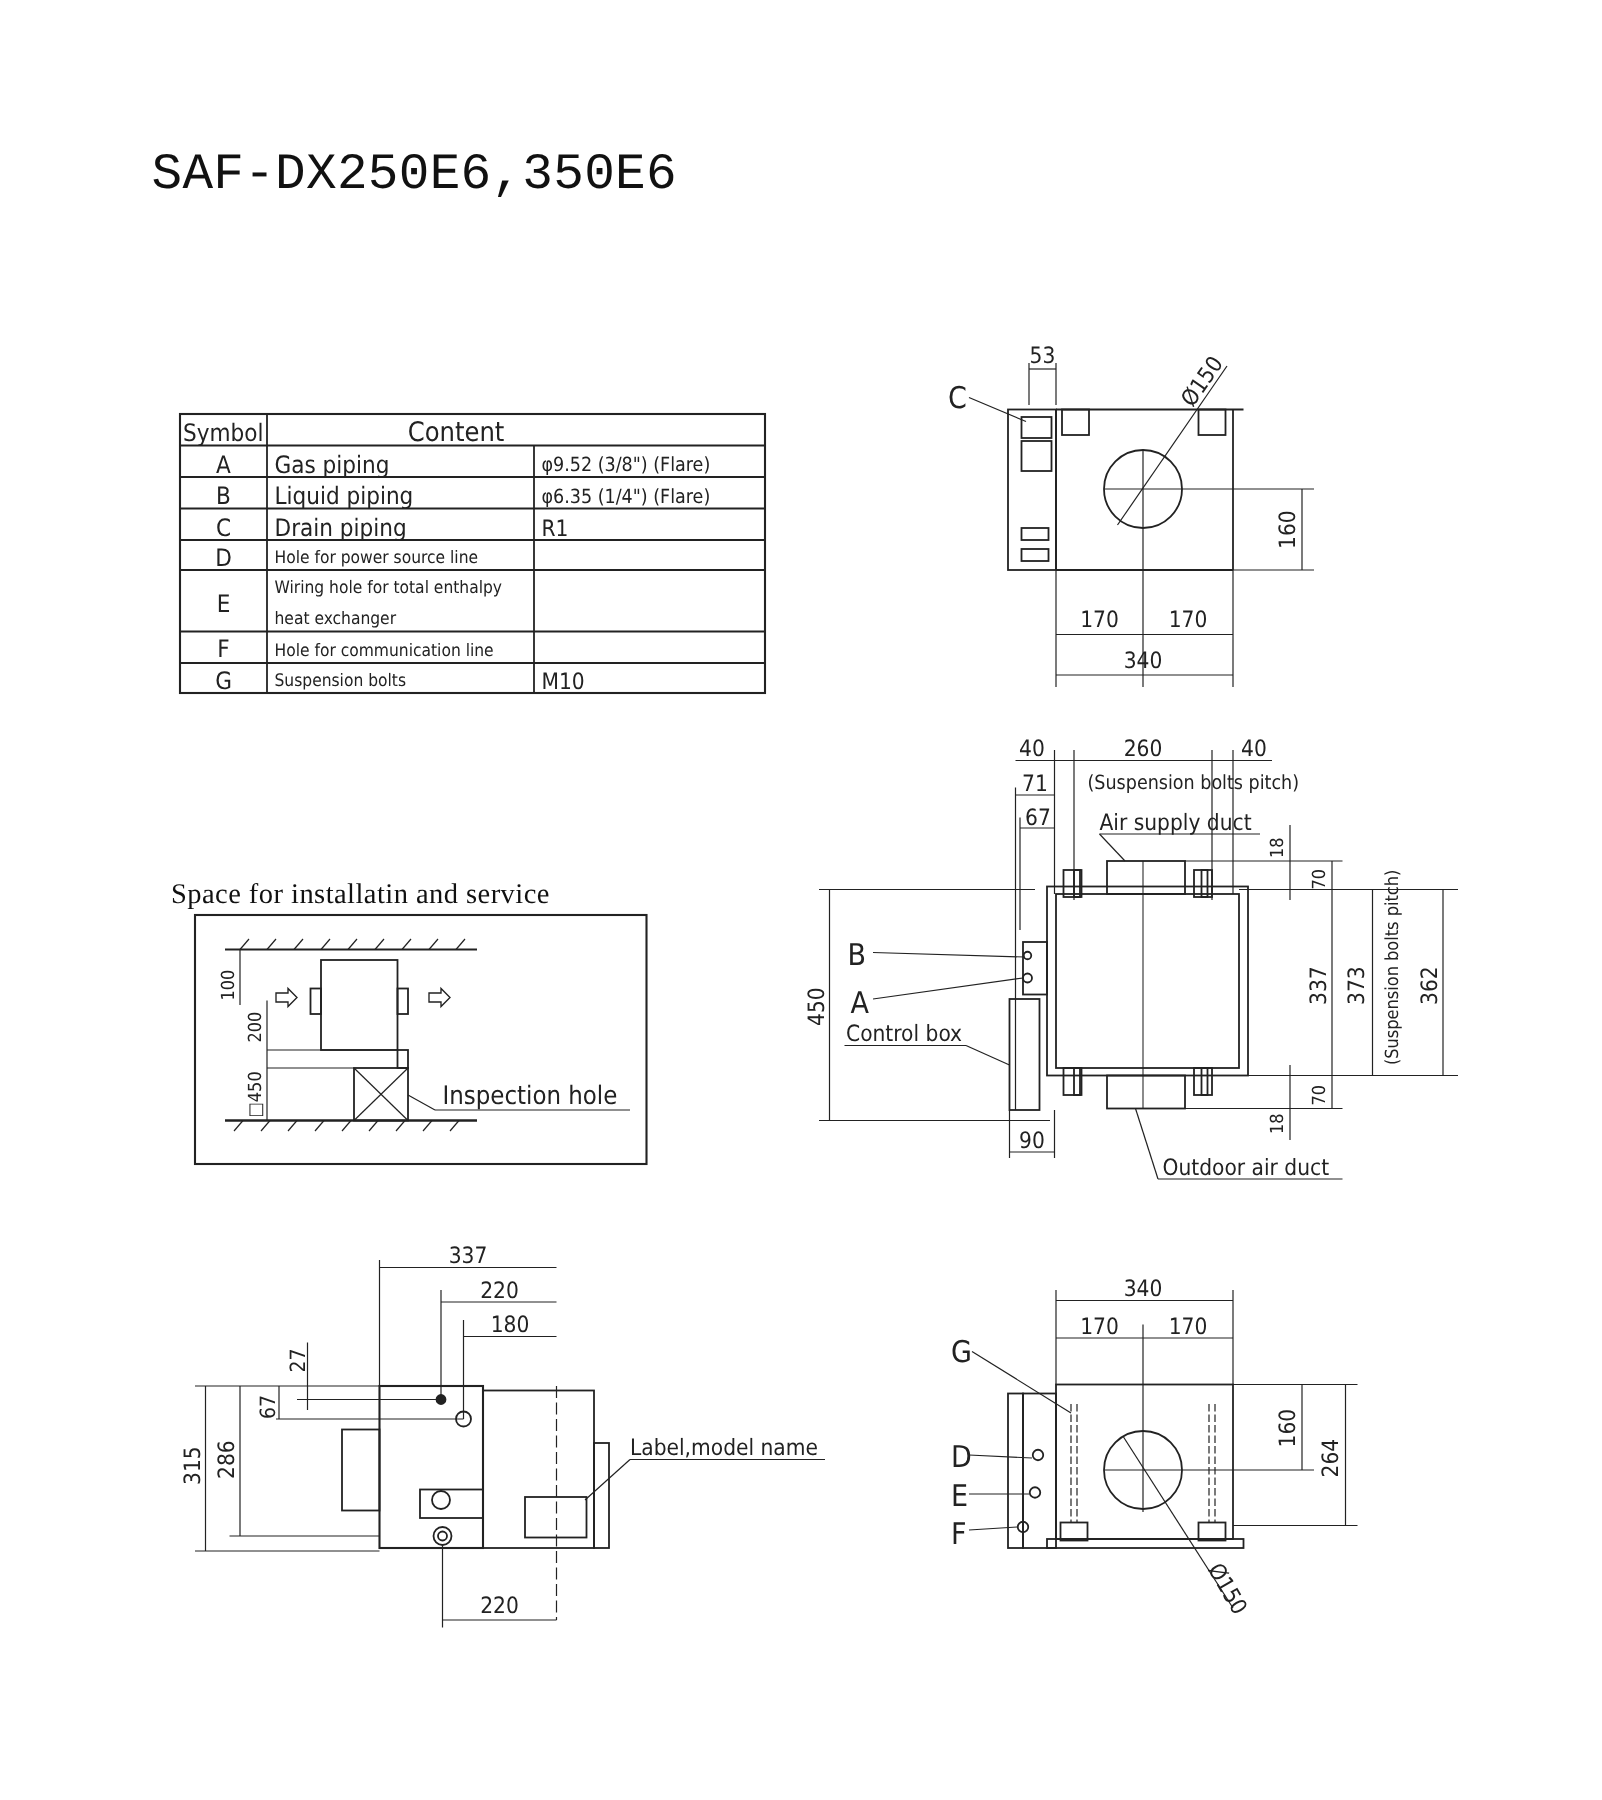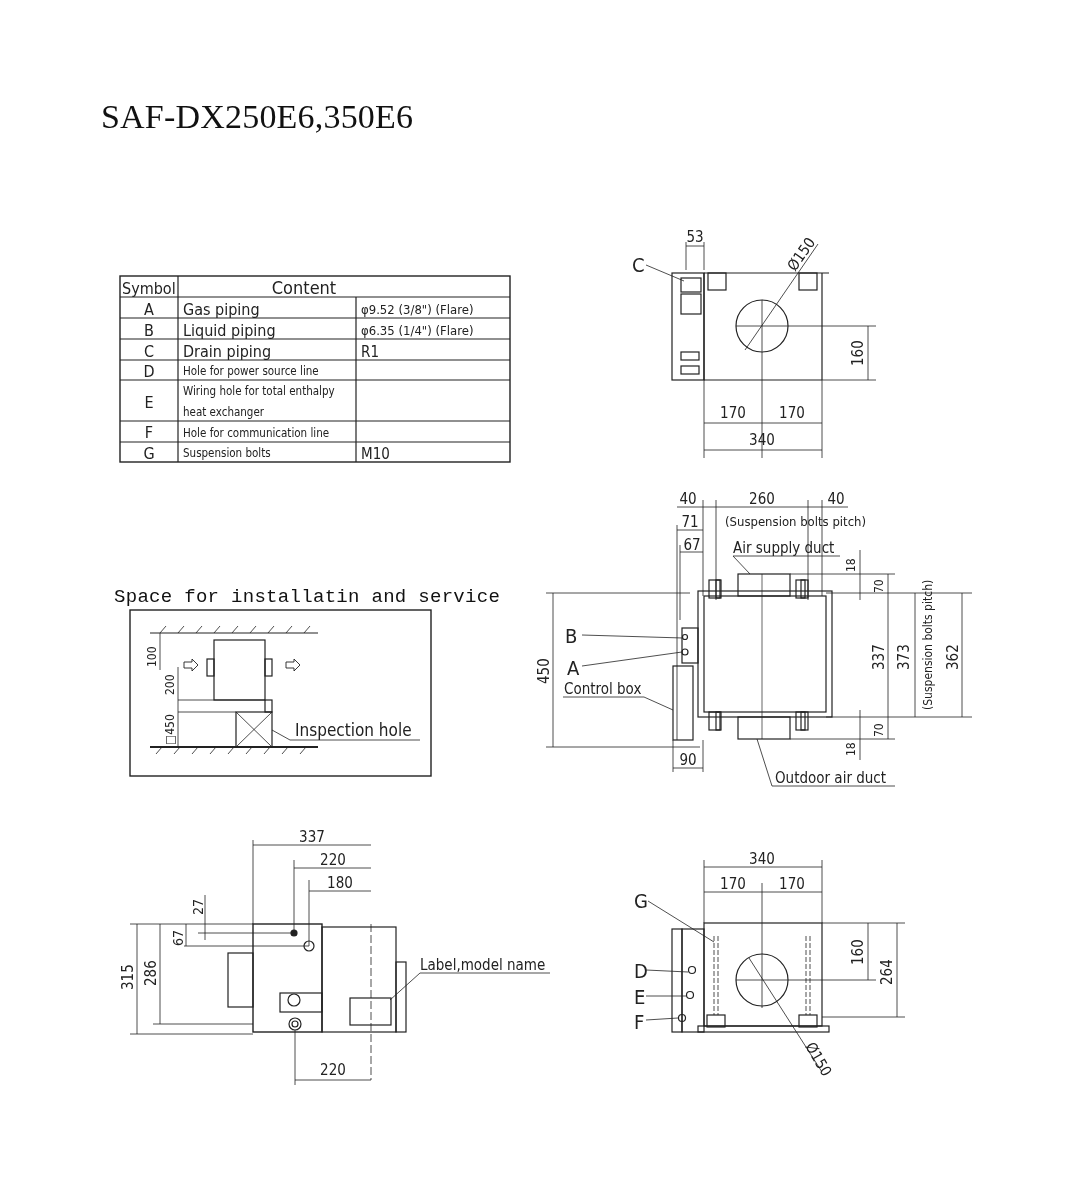--- a/index.html
+++ b/index.html
@@ -1,20 +1,20 @@
 <!DOCTYPE html>
 <html><head>
 <meta charset="utf-8">
 <style>
   html,body{margin:0;padding:0;background:#fff;}
   body{width:1068px;height:1200px;position:relative;overflow:hidden;font-family:"Liberation Sans",sans-serif;color:#111;}
-  .title{position:absolute;left:101px;top:98px;font-size:34px;font-family:Liberation Serif, serif;letter-spacing:0.2px;}
+  .title{position:absolute;left:101px;top:98px;font-size:34px;font-family:Liberation Mono, monospace;letter-spacing:0.2px;}
   svg{position:absolute;left:0;top:0;}
   .cad{font-family:"DejaVu Sans Condensed","DejaVu Sans",sans-serif;fill:#222;}
-  .sect{position:absolute;left:114px;top:586px;font-size:19px;font-family:Liberation Mono, monospace;letter-spacing:0.3px;}
+  .sect{position:absolute;left:114px;top:586px;font-size:19px;font-family:Liberation Serif, serif;letter-spacing:0.3px;}
 </style>
 </head>
 <body>
 
 <div class="title">SAF-DX250E6,350E6</div>
 <div class="sect">Space for installatin and service</div>
 
 <svg width="1068" height="1200" viewBox="0 0 1068 1200">
   <g stroke="#222" fill="none" stroke-width="1.2">
 

